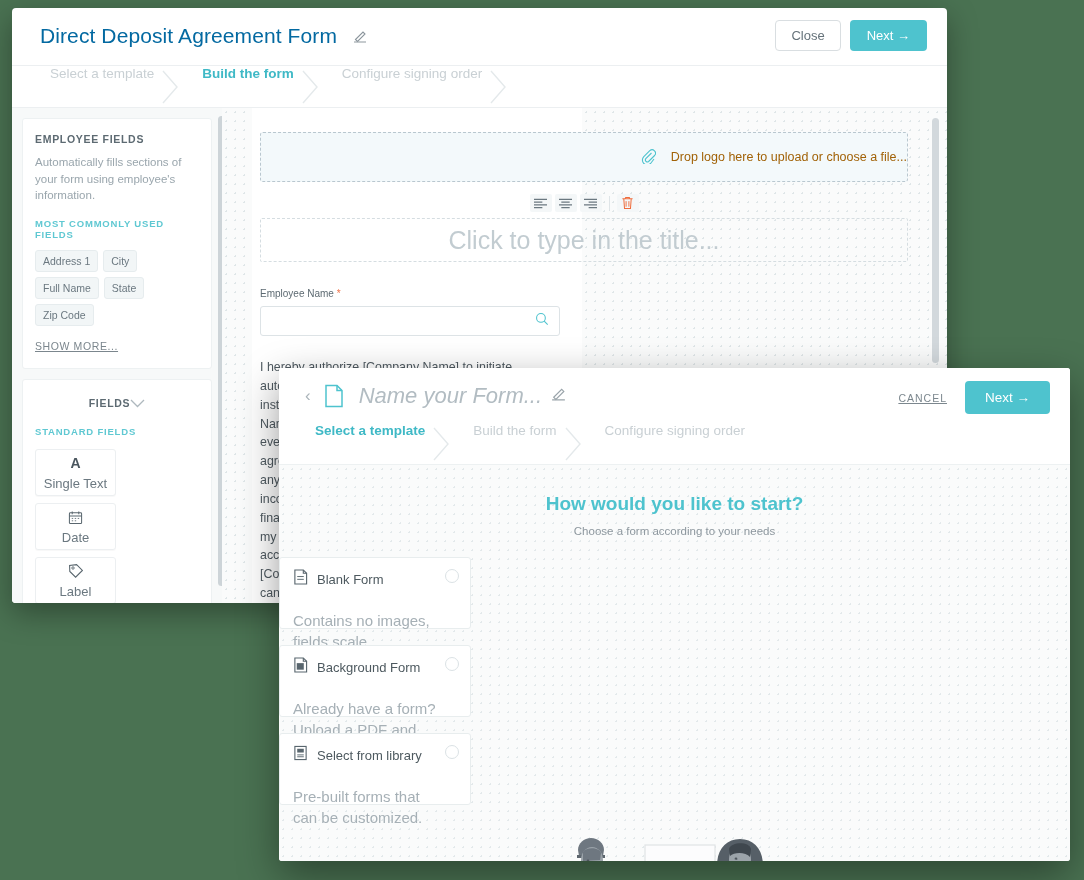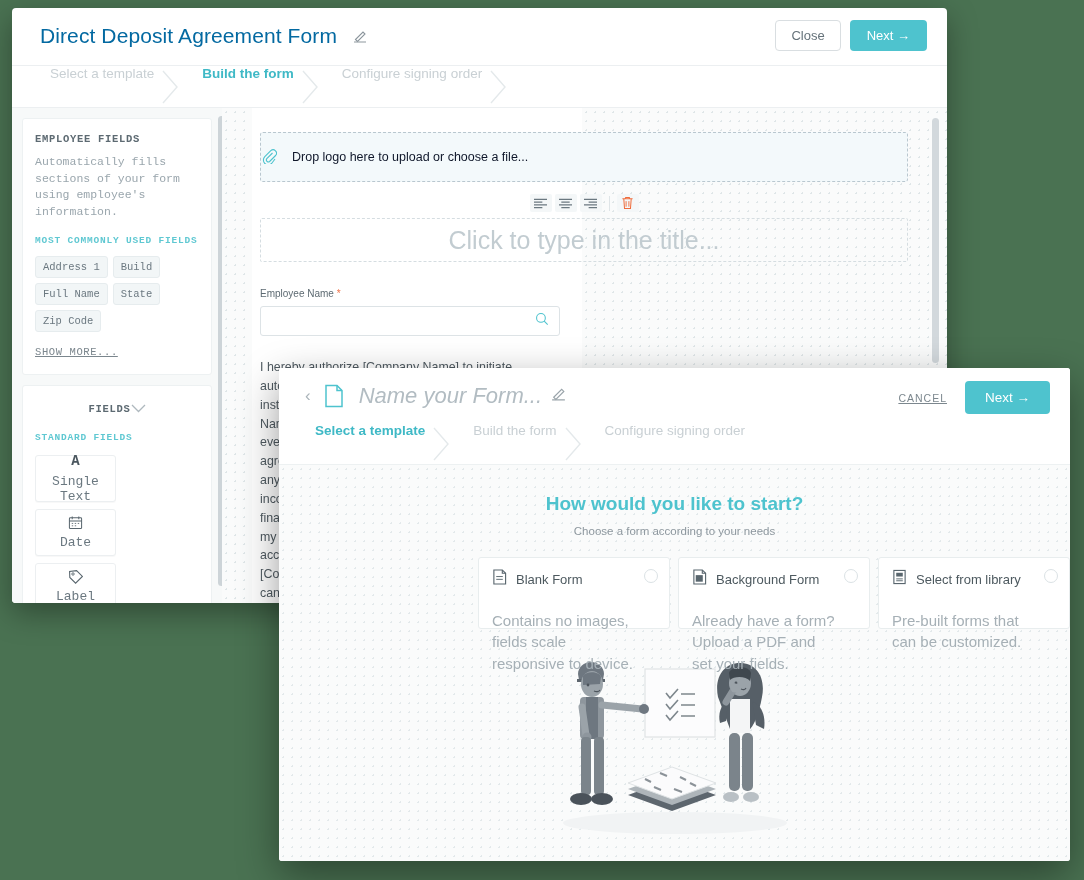--- a/index.html
+++ b/index.html
@@ -60,21 +60,21 @@
     transform: translateY(-50%);
   }
   .step .chev svg { display: block; }
 
   
   .bw-body { display: flex; height: calc(595px - 58px - 42px); background: #fbfcfc; }
 
   
   .sidebar {
     width: 210px; background: #f7f9f9; position: relative;
-    padding: 10px 0 0 10px; overflow: hidden; flex: 0 0 210px; font-family: Liberation Mono, monospace;
+    padding: 10px 0 0 10px; overflow: hidden; flex: 0 0 210px;
   }
   .panel {
     background: #fff; border: 1px solid #edf1f2; border-radius: 3px;
     margin-bottom: 10px; padding: 14px 12px 14px 12px; width: 190px;
   }
   .panel-h {
     font-size: 10.5px; font-weight: bold; color: #5d6a72;
     letter-spacing: .7px; text-transform: uppercase;
   }
   .panel-desc { font-size: 11.5px; color: #9aa6ad; line-height: 1.45; margin-top: 9px; }
@@ -115,22 +115,22 @@
     background-image: radial-gradient(#dfe6e8 1px, transparent 1px);
     background-size: 9px 9px;
   }
   .sheet {
     position: absolute; left: 30px; top: 0; width: 330px; height: 100%;
     background: #ffffff;
   }
   .canvas-inner { position: relative; padding: 24px 24px 0 38px; }
   .logo-drop {
     height: 50px; border: 1px dashed #b9c7cf; border-radius: 3px;
-    background: #f3f9fb; display: flex; align-items: center; justify-content: flex-start;
-    gap: 15px; font-size: 12.5px; color: #0f172a; cursor: pointer;
+    background: #f3f9fb; display: flex; align-items: center; justify-content: flex-end;
+    gap: 15px; font-size: 12.5px; color: #a16207; cursor: pointer;
     width: 648px;
   }
   .align-bar {
     display: flex; gap: 3px; justify-content: center; align-items: center;
     margin: 12px 0 0 0; width: 648px;
   }
   .al-btn {
     width: 22px; height: 18px; display: flex; align-items: center; justify-content: center;
     cursor: pointer; background: #f4f7f8; border-radius: 2px;
   }
@@ -189,21 +189,21 @@
   }
   .md-content {
     height: calc(493px - 55px - 42px); position: relative;
     background-color: #fafbfb;
     background-image: radial-gradient(#e3e9eb 1px, transparent 1px);
     background-size: 9px 9px;
     padding-top: 28px;
   }
   .md-h1 { text-align: center; font-size: 19px; color: #4ec3ce; font-weight: bold; }
   .md-sub { text-align: center; font-size: 11.5px; color: #8d979e; margin-top: 10px; }
-  .cards { display: flex; gap: 8px; justify-content: flex-end; margin-top: 20px; }
+  .cards { display: flex; gap: 16px; justify-content: flex-end; margin-top: 20px; flex-direction: column; }
   .card {
     width: 192px; height: 72px; background: #fff;
     border: 1px solid #e8edee; border-radius: 3px; padding: 11px 13px;
     position: relative; cursor: pointer;
   }
   .card-top { display: flex; align-items: center; gap: 9px; }
   .card-title { font-size: 13px; color: #4d595f; }
   .card-desc { font-size: 15px; color: #a6b0b6; line-height: 1.42; margin-top: 21px; width: 145px; }
   .radio {
     position: absolute; right: 11px; top: 11px; width: 14px; height: 14px;
@@ -264,21 +264,21 @@
     <div class="bw-body">
 
       <div class="sidebar">
 
         <div class="panel">
           <div class="panel-h">EMPLOYEE FIELDS</div>
           <div class="panel-desc">Automatically fills sections of your form using employee's information.</div>
           <div class="subhead">MOST COMMONLY USED FIELDS</div>
           <div class="chips">
             <span class="chip">Address 1</span>
-            <span class="chip">Build</span>
+            <span class="chip">City</span>
             <span class="chip">Full Name</span>
             <span class="chip">State</span>
             <span class="chip">Zip Code</span>
           </div>
           <span class="show-more">SHOW MORE...</span>
         </div>
 
         <div class="panel">
           <div class="panel-head-row">
             <span class="panel-h">FIELDS</span>

